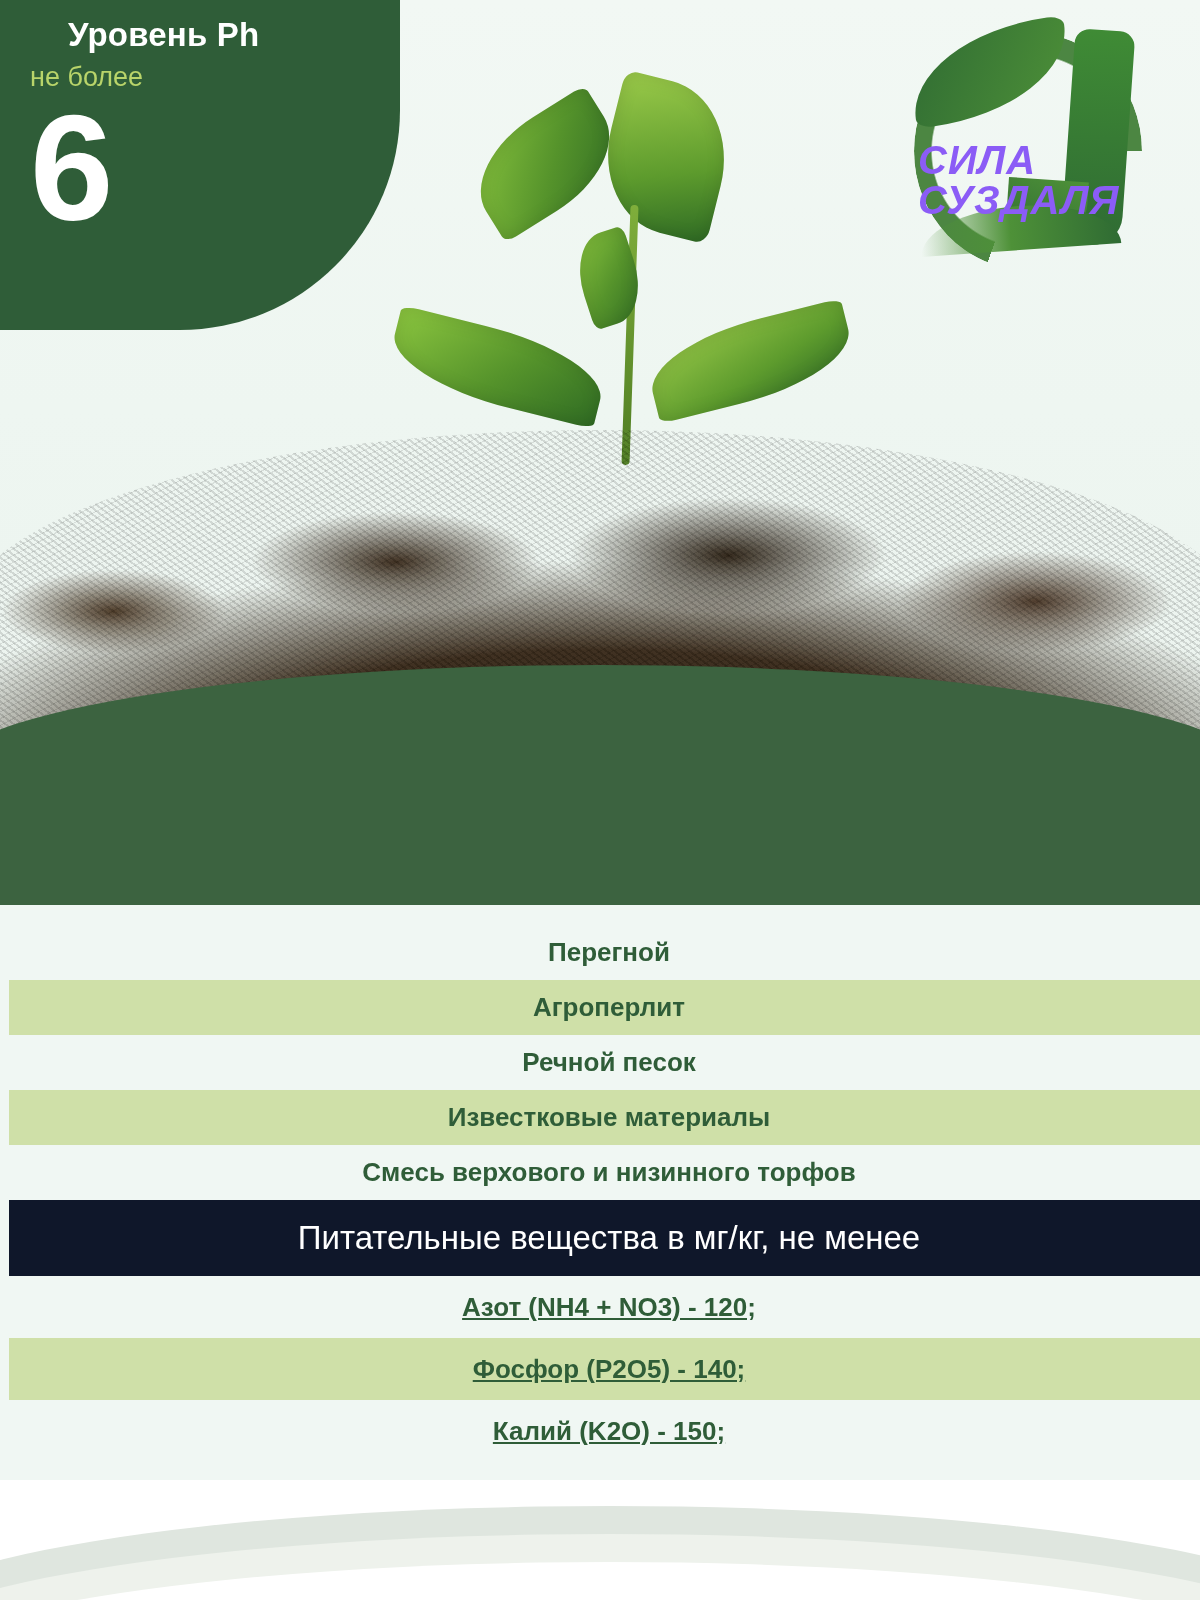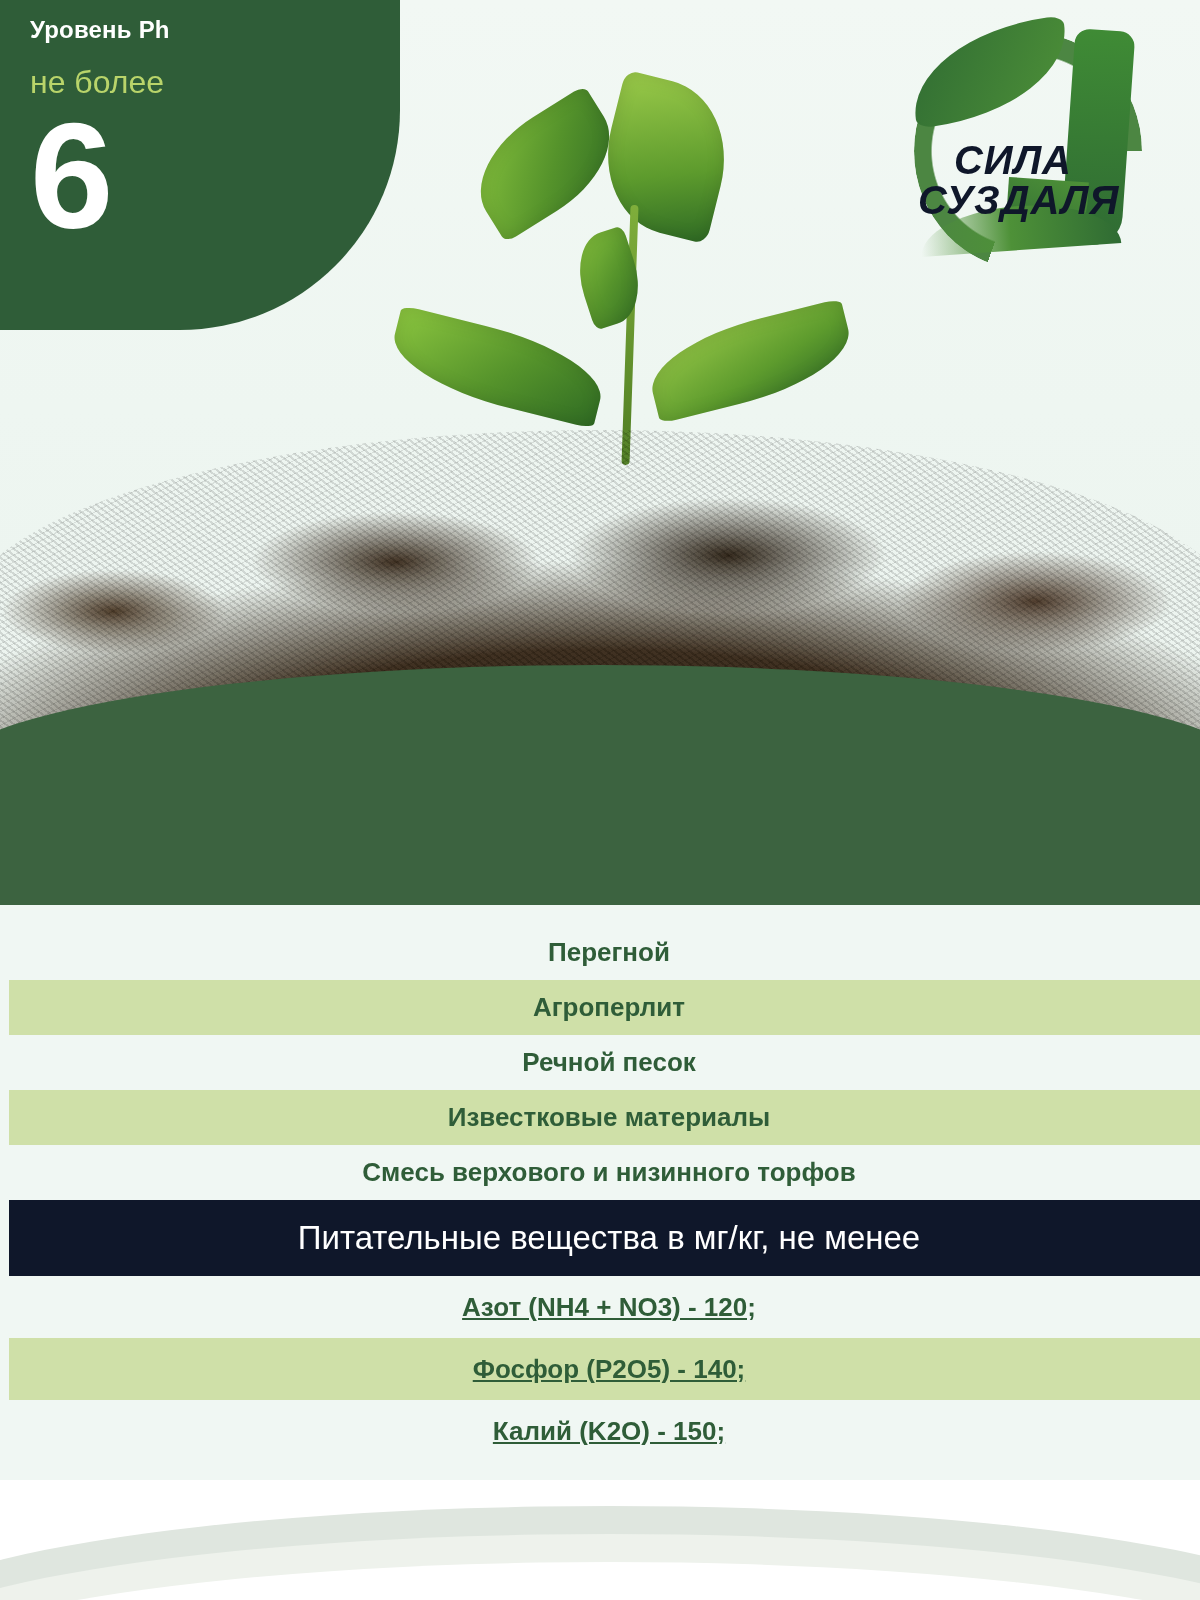--- a/index.html
+++ b/index.html
@@ -98,22 +98,22 @@
   .ph-badge {
     position: absolute;
     left: -40px; top: -40px;
     width: 440px; height: 370px;
     background: #2f5d38;
     border-radius: 0 0 220px 0;
     color: #ffffff;
     padding: 56px 0 0 70px;
     box-sizing: border-box;
   }
-  .ph-title { font-size: 24px; font-weight: bold; letter-spacing: .2px; }
-  .ph-sub   { font-size: 32px; color: #b9d46a; margin-top: 20px; }
+  .ph-title { font-size: 33px; font-weight: bold; letter-spacing: .2px; margin-left: 38px; }
+  .ph-sub   { font-size: 27px; color: #b9d46a; margin-top: 8px; }
   .ph-value { font-size: 150px; font-weight: bold; line-height: .92; margin-top: 6px; }
 
   
   .logo {
     position: absolute;
     right: 48px; top: 20px;
     width: 250px; height: 260px;
   }
   .logo-ring {
     position: absolute; inset: 12px 10px 10px 12px;
@@ -143,22 +143,22 @@
     content: "";
     position: absolute; left: -56px; bottom: 0;
     width: 80px; height: 62px;
     background: linear-gradient(200deg, #4e9138, #2f6b33);
     border-radius: 0 0 60px 60px;
   }
   .logo-text {
     position: absolute;
     left: 16px; top: 120px;
     width: 190px;
-    text-align: center;
-    color: #0f172a;
+    text-align: left;
+    color: #8b5cf6;
     font-weight: bold;
     font-style: italic;
     line-height: 1.0;
   }
   .logo-text .l1 { font-size: 40px; letter-spacing: 1px; }
   .logo-text .l2 { font-size: 40px; letter-spacing: 1px; }
   .logo-swish {
     position: absolute; left: 18px; bottom: 30px;
     width: 200px; height: 44px;
     background: linear-gradient(90deg, rgba(63,125,52,0) 0%, #4e9138 45%, #2f6b33 100%);

